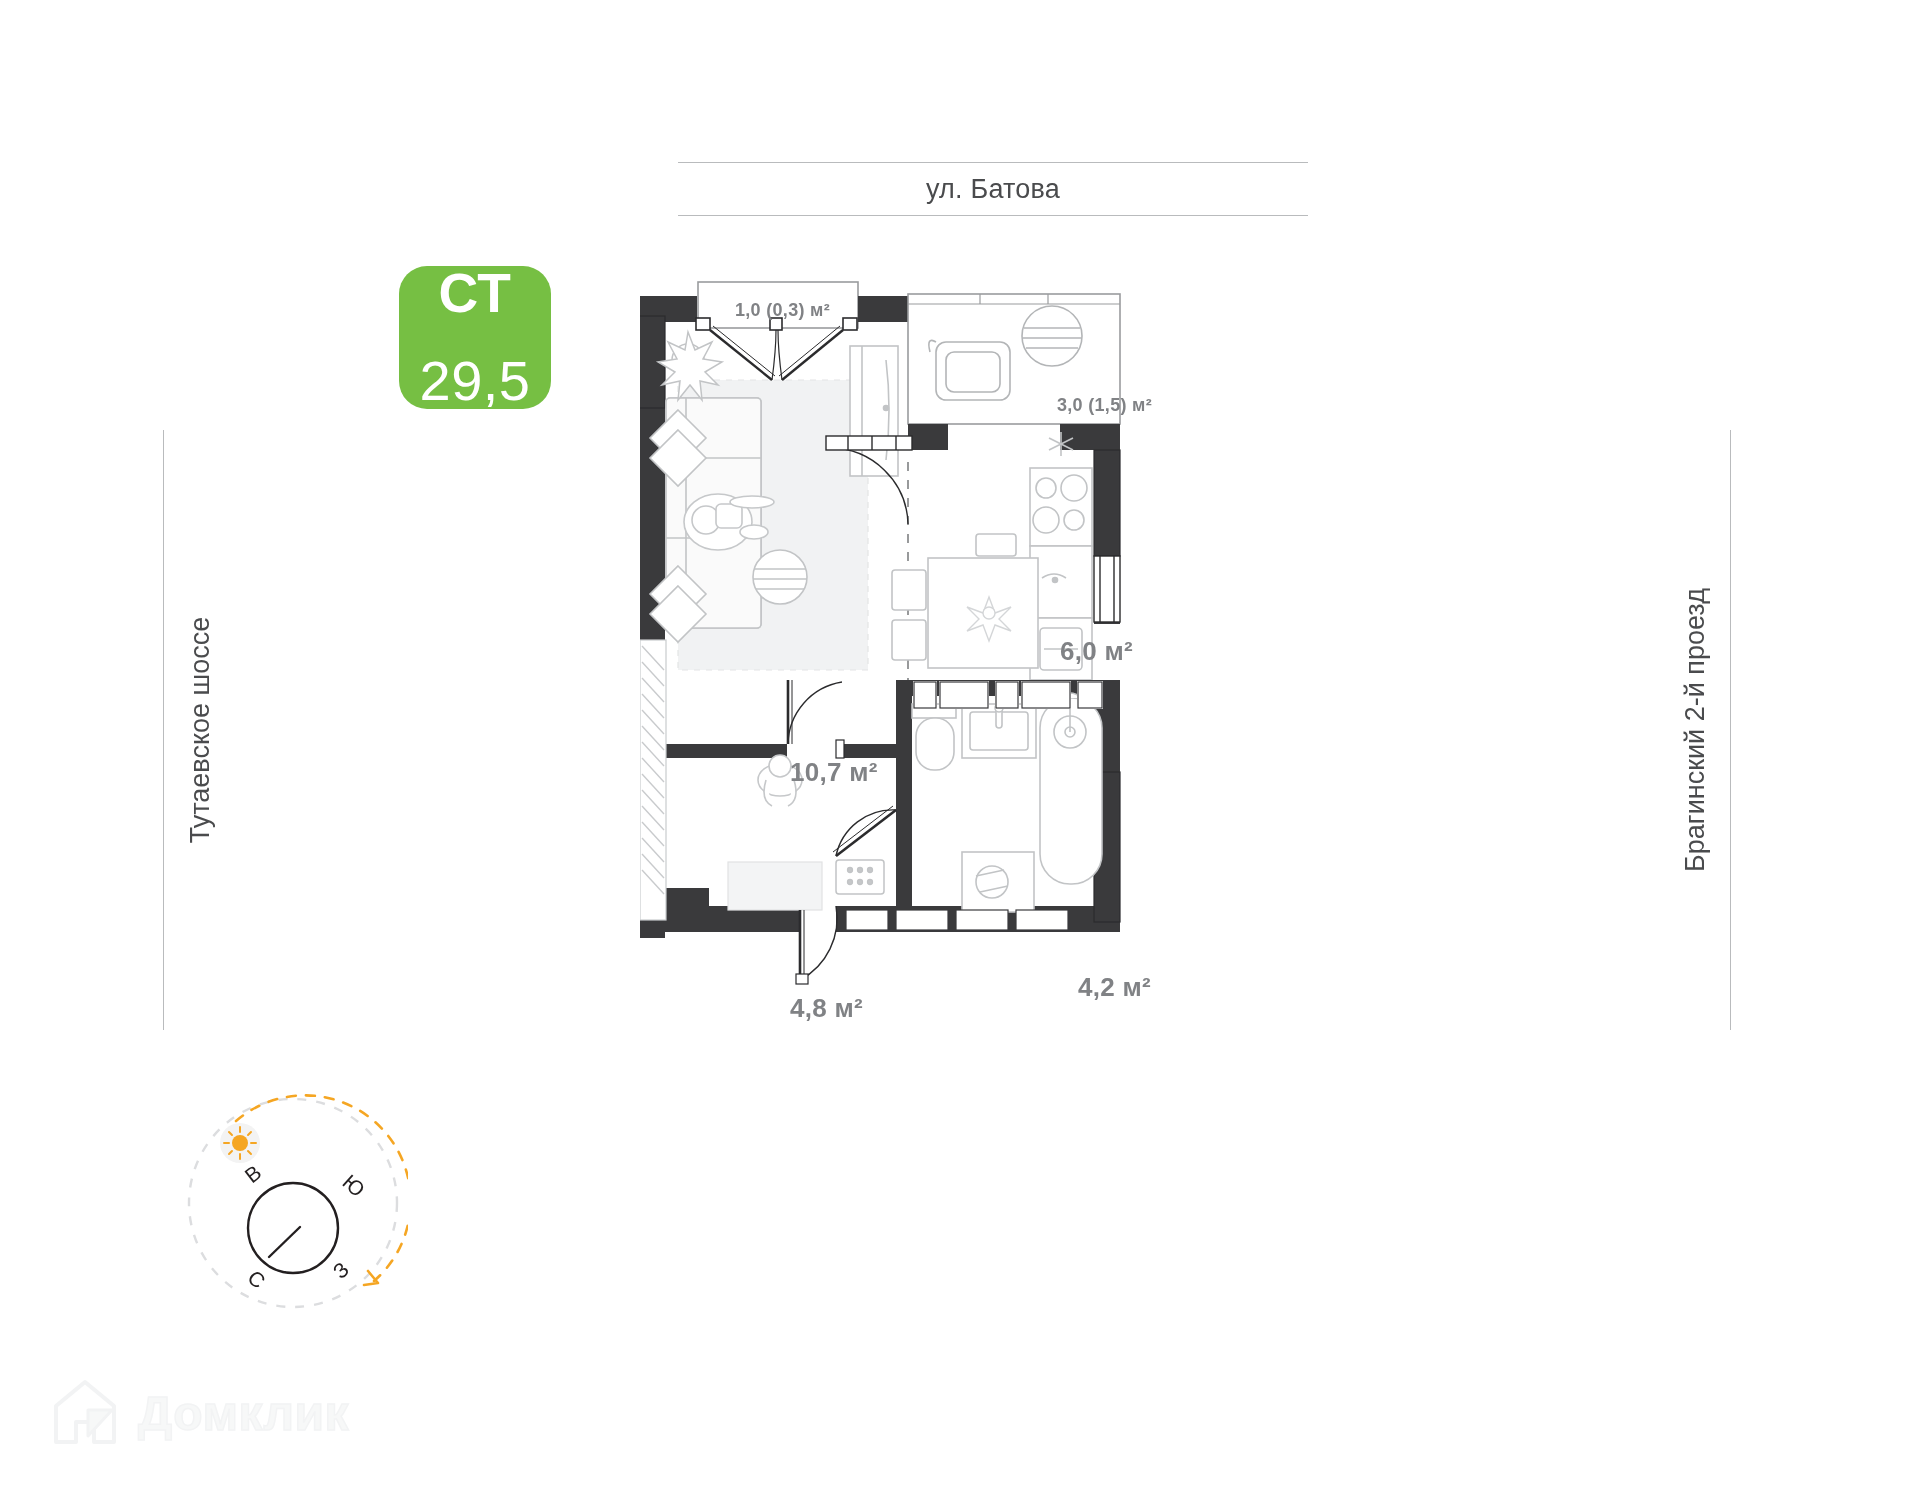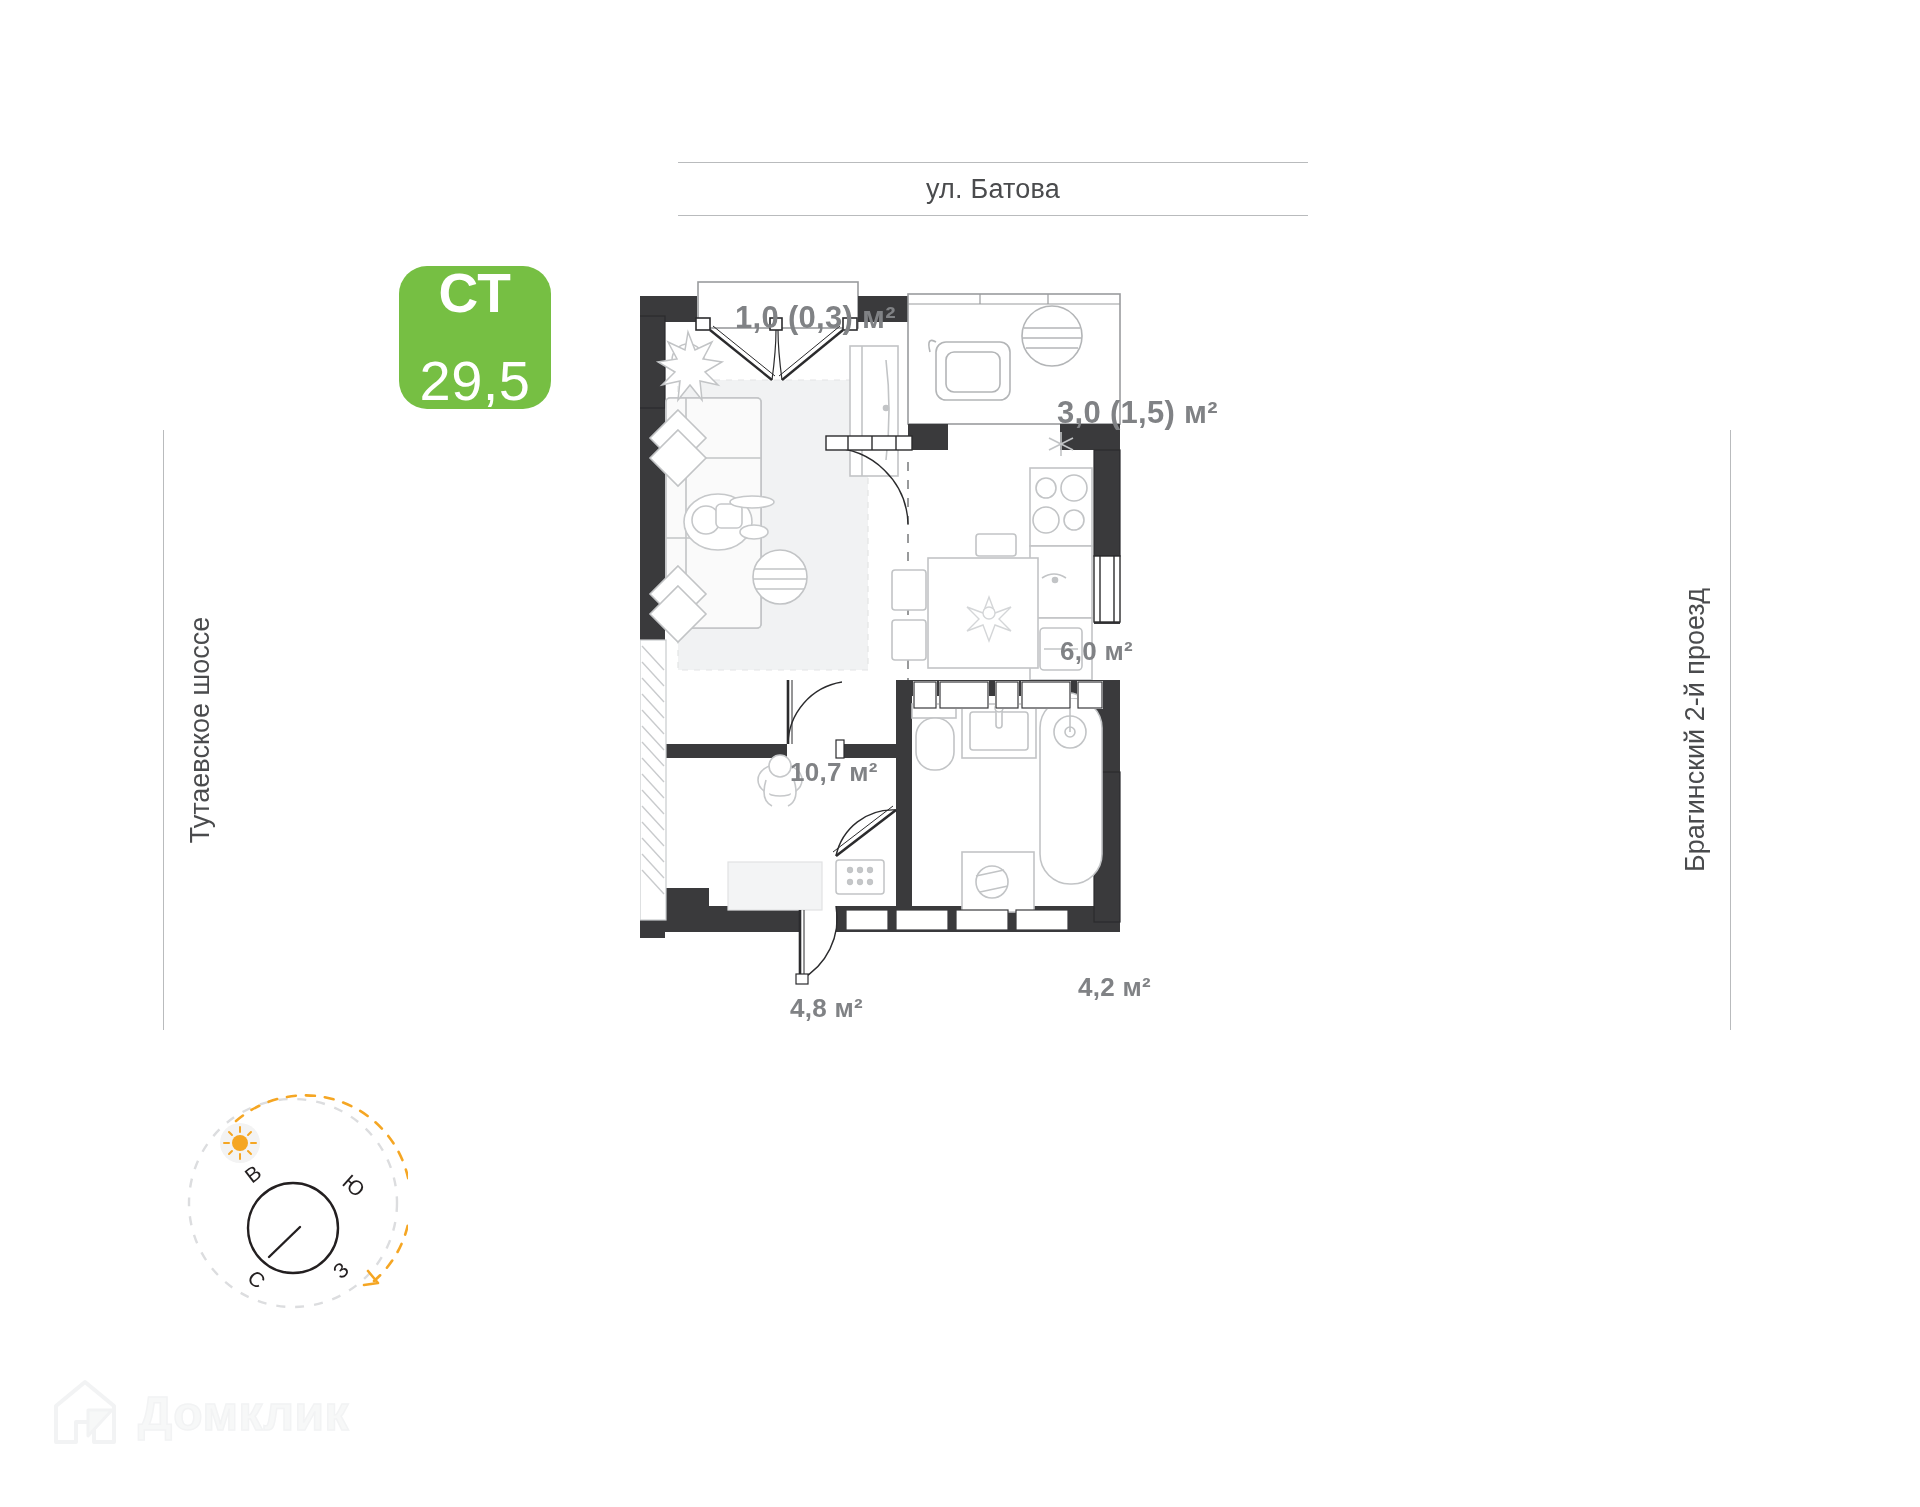--- a/index.html
+++ b/index.html
@@ -141,21 +141,21 @@
     left: 640px;
     top: 280px;
     width: 660px;
     height: 960px;
   }
   .plan svg { display: block; }
 
   
   .area-label {
     position: absolute;
-    font-size: 31px;
+    font-size: 18px;
     font-weight: 700;
     color: #808285;
     white-space: nowrap;
     letter-spacing: .3px;
   }
   .area-label.big { font-size: 26px; }
 </style>
 </head>
 <body>
 

